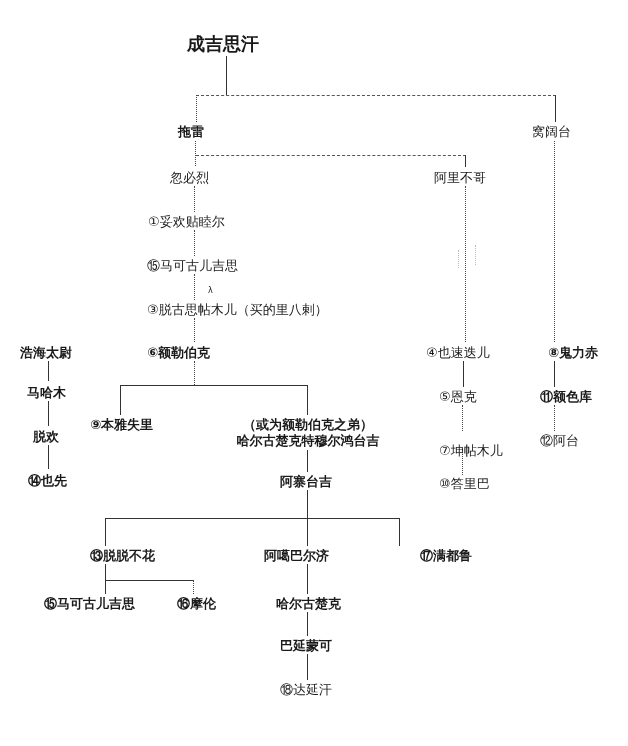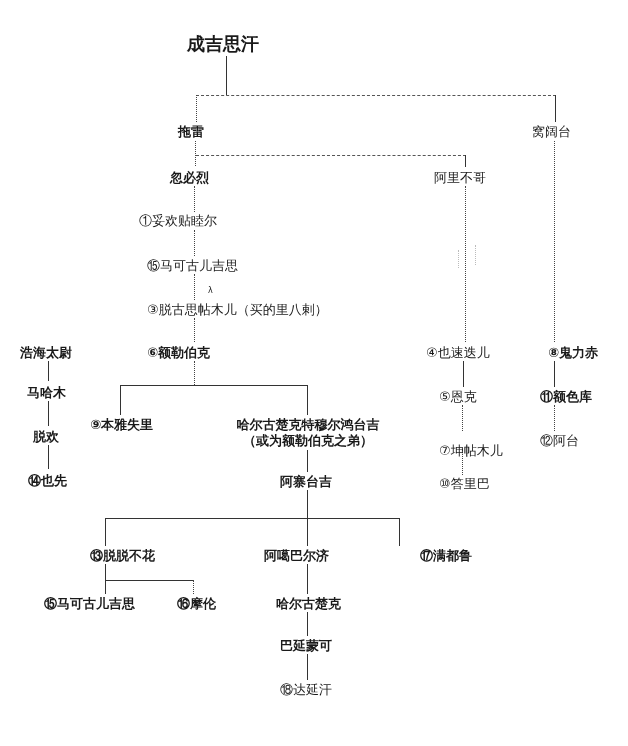--- a/index.html
+++ b/index.html
@@ -68,24 +68,24 @@
 
 <div class="vl" style="left:307px; top:564px; height:30px;"></div>
 <div class="vl" style="left:307px; top:612px; height:24px;"></div>
 <div class="vl" style="left:307px; top:654px; height:26px;"></div>
 
 <div class="node root" style="left:187px; top:33px;">成吉思汗</div>
 
 <div class="node serif bold" style="left:178px; top:124px;">拖雷</div>
 <div class="node serif" style="left:532px; top:124px;">窝阔台</div>
 
-<div class="node serif" style="left:170px; top:170px;font-weight:bold;">忽必烈</div>
+<div class="node serif" style="left:170px; top:170px;">忽必烈</div>
 <div class="node serif" style="left:434px; top:170px;">阿里不哥</div>
 
-<div class="node" style="left:139px; top:214px;font-family:Liberation Mono, monospace;">①妥欢贴睦尔</div>
+<div class="node" style="left:148px; top:214px;">①妥欢贴睦尔</div>
 <div class="node" style="left:147px; top:258px;">⑮马可古儿吉思</div>
 <div class="node" style="left:208px; top:287px; font-size:8px; line-height:8px;">λ</div>
 <div class="node" style="left:147px; top:302px;">③脱古思帖木儿（买的里八剌）</div>
 <div class="node bold" style="left:147px; top:345px;">⑥额勒伯克</div>
 
 <div class="node" style="left:426px; top:345px;">④也速迭儿</div>
 <div class="node" style="left:439px; top:389px;">⑤恩克</div>
 <div class="node" style="left:439px; top:443px;">⑦坤帖木儿</div>
 <div class="node" style="left:439px; top:476px;text-align:right;">⑩答里巴</div>
 
@@ -93,22 +93,22 @@
 <div class="node bold" style="left:540px; top:389px;">⑪额色库</div>
 <div class="node" style="left:540px; top:433px;">⑫阿台</div>
 
 <div class="node bold" style="left:20px; top:345px;">浩海太尉</div>
 <div class="node bold" style="left:27px; top:385px;">马哈木</div>
 <div class="node bold" style="left:33px; top:429px;">脱欢</div>
 <div class="node bold" style="left:28px; top:473px;">⑭也先</div>
 
 <div class="node bold" style="left:90px; top:417px;">⑨本雅失里</div>
 <div class="node center bold" style="left:228px; top:417px; width:160px;">
+  <div>（或为额勒伯克之弟）</div>
   <div>哈尔古楚克特穆尔鸿台吉</div>
-  <div>（或为额勒伯克之弟）</div>
 </div>
 <div class="node bold" style="left:280px; top:474px;">阿寨台吉</div>
 
 <div class="node bold" style="left:90px; top:548px;">⑬脱脱不花</div>
 <div class="node bold" style="left:264px; top:548px;">阿噶巴尔济</div>
 <div class="node bold" style="left:380px; top:548px;padding-left:40px;">⑰满都鲁</div>
 
 <div class="node bold" style="left:44px; top:596px;">⑮马可古儿吉思</div>
 <div class="node bold" style="left:177px; top:596px;">⑯摩伦</div>
 <div class="node bold" style="left:276px; top:596px;">哈尔古楚克</div>

